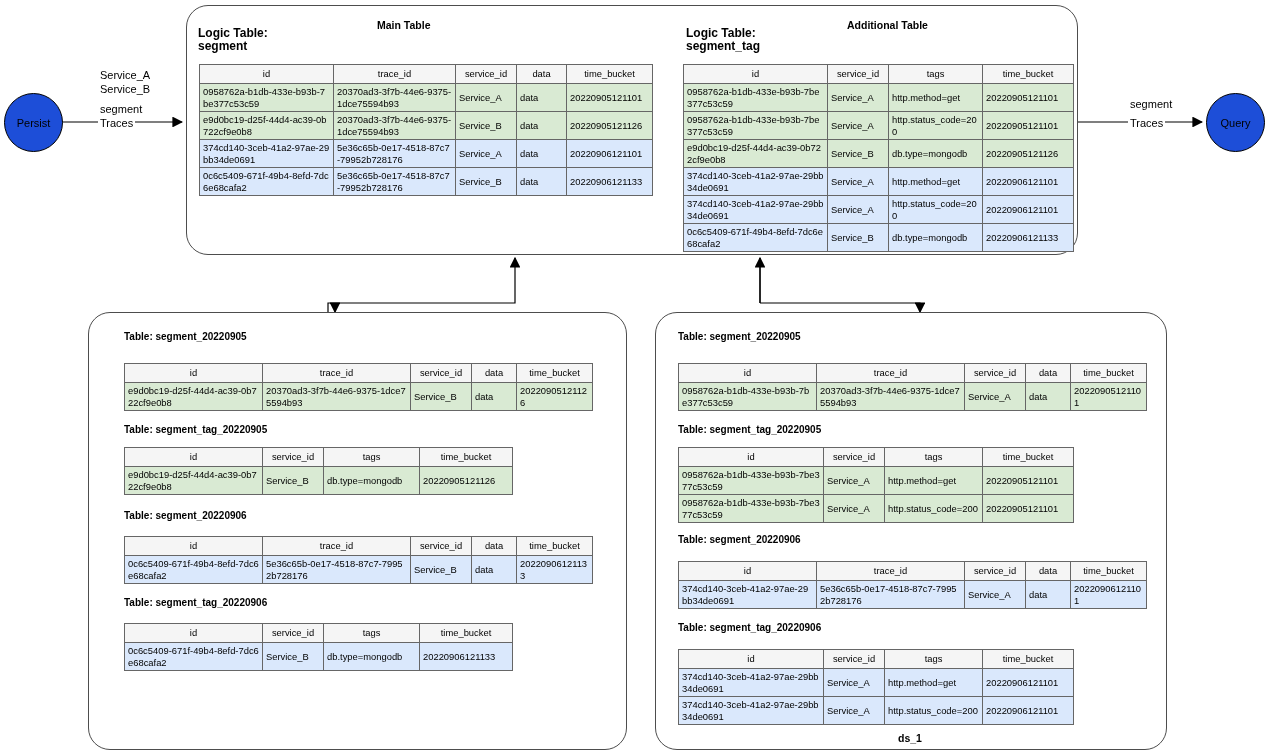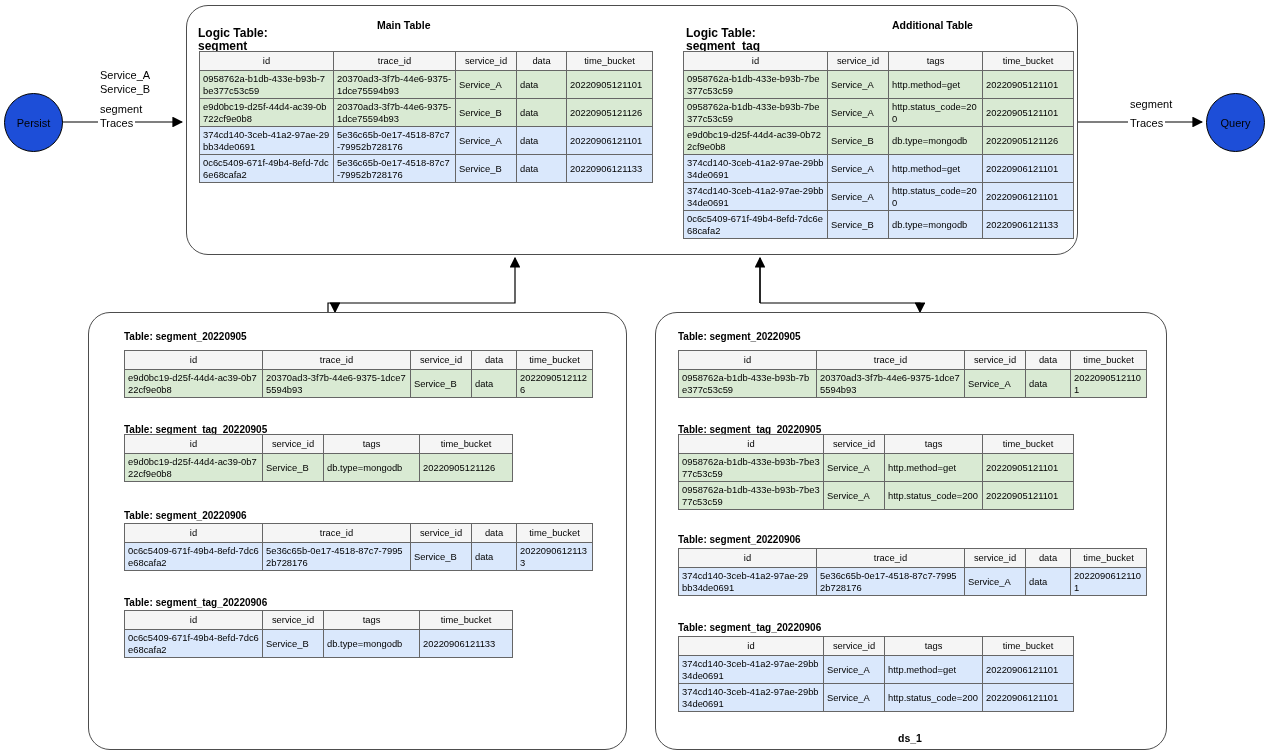--- a/index.html
+++ b/index.html
@@ -38,21 +38,21 @@
     position:absolute;left:0;right:0;text-align:center;
     font-size:10.5px;font-weight:bold;
   }
 
   .group-title{position:absolute;font-size:10.5px;font-weight:bold;white-space:nowrap;}
   .logic-table-label{position:absolute;font-size:12px;font-weight:bold;line-height:13px;white-space:nowrap;}
 
   
   table.dt{
     position:absolute;border-collapse:collapse;table-layout:fixed;
-    font-size:9.4px;background:#fde047;
+    font-size:9.4px;background:#fde047;margin-top:13px;
   }
   table.dt th{
     background:#f5f5f5;border:1px solid #666;
     font-weight:normal;text-align:center;padding:3px 2px;line-height:12px;
   }
   table.dt td{
     border:1px solid #666;padding:2px 3px;line-height:11.5px;
     text-align:left;word-break:break-all;vertical-align:middle;
   }
   td.g{background:#d9ead3;}
@@ -97,21 +97,21 @@
   <div class="edge-label" style="left:98px;top:83px;">Service_B</div>
   <div class="edge-label" style="left:98px;top:103px;">segment</div>
   <div class="edge-label" style="left:98px;top:117px;">Traces</div>
 
   <div class="edge-label" style="left:1128px;top:98px;">segment</div>
   <div class="edge-label" style="left:1128px;top:117px;">Traces</div>
 
   <div class="panel" id="logic-db-panel"></div>
 
   <div class="group-title" style="left:377px;top:19px;text-align:center;">Main Table</div>
-  <div class="group-title" style="left:892px;top:19px;">Additional  Table</div>
+  <div class="group-title" style="left:847px;top:19px;">Additional  Table</div>
 
   <div class="logic-table-label" style="left:198px;top:27px;">
     <div>Logic Table:</div>
     <div>segment</div>
   </div>
 
   <div class="logic-table-label" style="left:686px;top:27px;">
     <div>Logic Table:</div>
     <div>segment_tag</div>
   </div>

